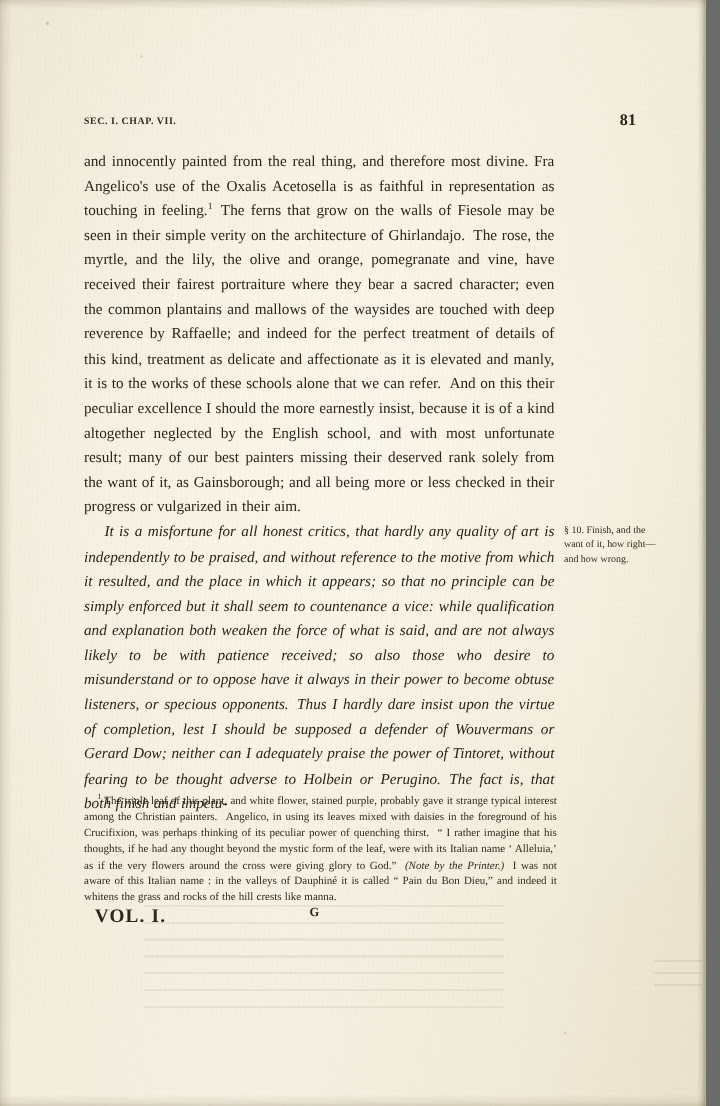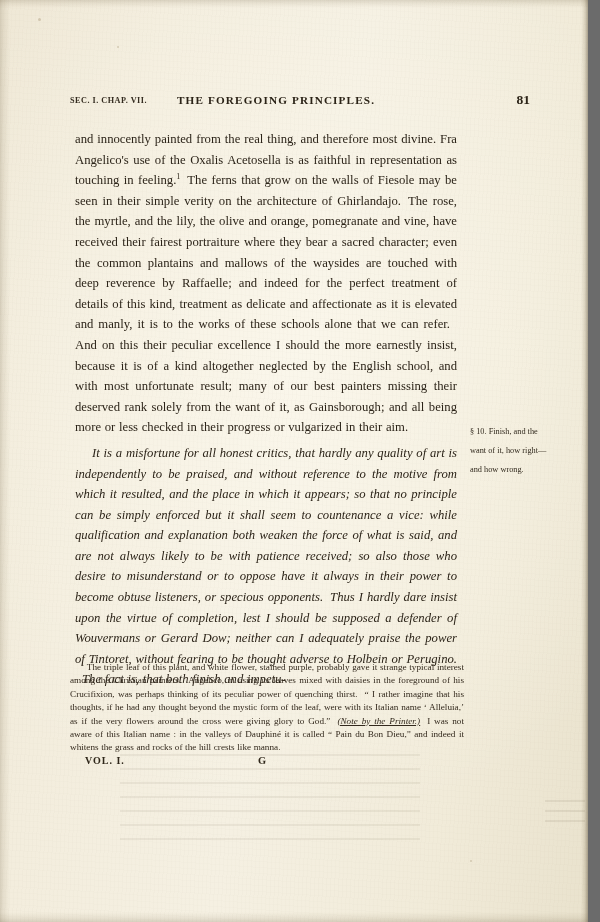--- a/index.html
+++ b/index.html
@@ -132,44 +132,44 @@
   }
 
   
   .body-col {
     position: absolute;
     top: 124px;
     left: 70px;
     width: 392px;
   }
   p.body {
-    margin: 5px;
+    margin: 0;
     font-size: 12.7px;
     line-height: 20.6px;
     text-align: justify;
     text-align-last: left;
     color: #2c2419;
     word-spacing: 0.5px;
   }
   p.body.indent { text-indent: 17px; font-style: italic; }
   sup.fnref {
     font-size: 8px;
     vertical-align: super;
     line-height: 0;
   }
   .gap { display: inline-block; width: 7px; }
 
   
   .sidenote {
     position: absolute;
-    top: 422px;
+    top: 436px;
     left: 470px;
     width: 82px;
     font-size: 8.3px;
-    line-height: 19px;
+    line-height: 12px;
     color: #322a1e;
     text-align: left;
   }
 
   
   .footnote {
     position: absolute;
     top: 661px;
     left: 70px;
     width: 394px;
@@ -179,35 +179,35 @@
     text-align-last: left;
     color: #33291d;
     word-spacing: 0.3px;
   }
   .footnote .fn-indent { display: inline-block; width: 11px; }
   .footnote sup {
     font-size: 6.6px;
     vertical-align: super;
     line-height: 0;
   }
-  .footnote i { font-style: italic; text-decoration: underline; }
+  .footnote i { font-style: italic; }
 
   
   .botline {
     position: absolute;
     top: 755px;
     left: 70px;
     width: 392px;
     height: 16px;
   }
   .botline .vol {
     position: absolute;
-    left: 15px;
+    left: 9px;
     top: 0;
-    font-size: 10px;
+    font-size: 16px;
     letter-spacing: 1px;
     font-weight: bold;
     color: #2e2619;
   }
   .botline .sig {
     position: absolute;
     left: 188px;
     top: 0;
     font-size: 10.4px;
     font-weight: bold;
@@ -233,21 +233,20 @@
   <div class="bleed2"></div>
 
   <div class="speck" style="left:38px; top:18px; width:3px; height:3px;"></div>
   <div class="speck" style="left:117px; top:46px; width:2px; height:2px;"></div>
   <div class="speck" style="left:470px; top:860px; width:2px; height:2px;"></div>
 
   <div class="content">
 
     <div class="runhead">
       <span class="sec">Sec. I. Chap. VII.</span>
-      <span class="title">THE FOREGOING PRINCIPLES.</span>
       <span class="folio">81</span>
     </div>
 
     <div class="body-col">
 
       <p class="body"><span>and innocently painted from the real thing, and therefore most divine. Fra Angelico's use of the Oxalis Acetosella is as faithful in representation as touching in feeling.</span><sup class="fnref">1</sup><span class="gap"></span><span>The ferns that grow on the walls of Fiesole may be seen in their simple verity on the architecture of Ghirlandajo.</span><span class="gap"></span><span>The rose, the myrtle, and the lily, the olive and orange, pomegranate and vine, have received their fairest portraiture where they bear a sacred character; even the common plantains and mallows of the waysides are touched with deep reverence by Raffaelle; and indeed for the perfect treatment of details of this kind, treatment as delicate and affectionate as it is elevated and manly, it is to the works of these schools alone that we can refer.</span><span class="gap"></span><span>And on this their peculiar excellence I should the more earnestly insist, because it is of a kind altogether neglected by the English school, and with most unfortunate result; many of our best painters missing their deserved rank solely from the want of it, as Gainsborough; and all being more or less checked in their progress or vulgarized in their aim.</span></p>
 
       <p class="body indent"><span>It is a misfortune for all honest critics, that hardly any quality of art is independently to be praised, and without reference to the motive from which it resulted, and the place in which it appears; so that no principle can be simply enforced but it shall seem to countenance a vice: while qualification and explanation both weaken the force of what is said, and are not always likely to be with patience received; so also those who desire to misunderstand or to oppose have it always in their power to become obtuse listeners, or specious opponents.</span><span class="gap"></span><span>Thus I hardly dare insist upon the virtue of completion, lest I should be supposed a defender of Wouvermans or Gerard Dow; neither can I adequately praise the power of Tintoret, without fearing to be thought adverse to Holbein or Perugino.</span><span class="gap"></span><span>The fact is, that both finish and impetu-</span></p>
 
     </div>

